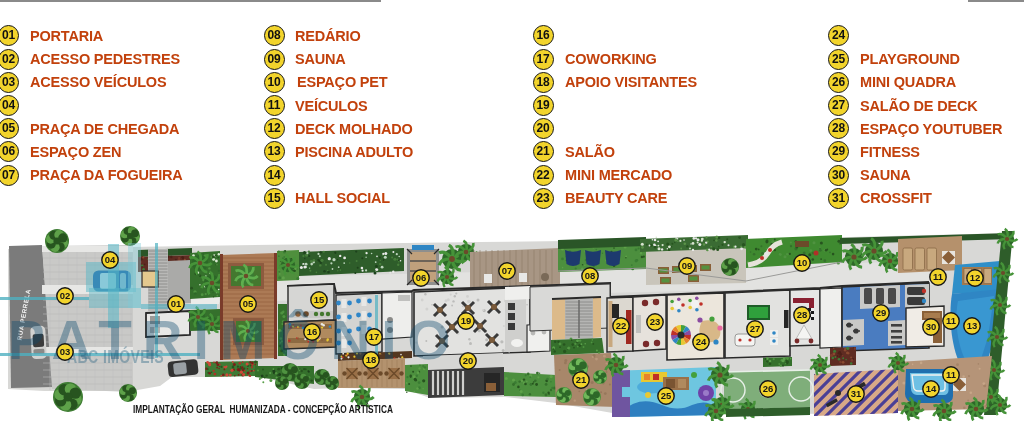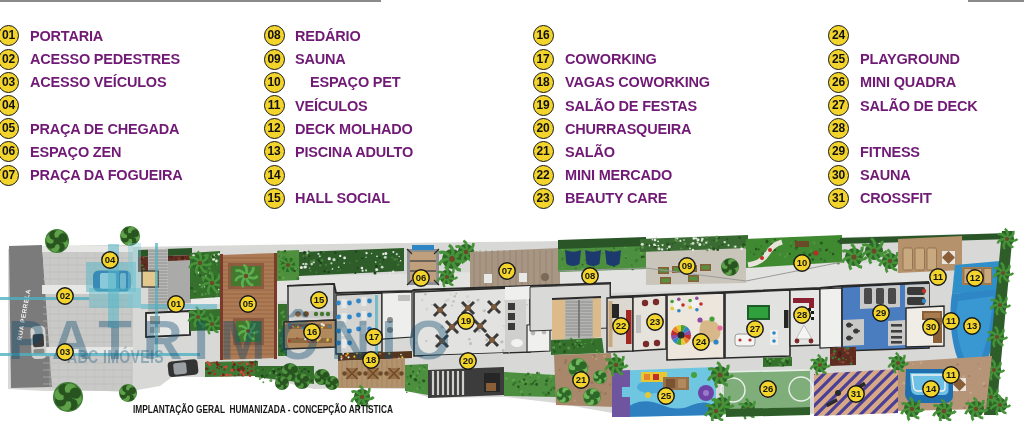--- a/index.html
+++ b/index.html
@@ -1,20 +1,20 @@
 <!DOCTYPE html>
 <html><head><meta charset="utf-8">
 <style>
 html,body{margin:0;padding:0}
 body{width:1024px;height:421px;position:relative;overflow:hidden;background:#fff;
  font-family:"Liberation Sans",sans-serif;}
 .li{position:absolute;height:22px;width:1024px}
 .bdg{position:absolute;top:0;width:19px;height:19px;border:1.9px solid #161616;border-radius:50%;
  background:#f2d42c;color:#111;font-weight:bold;font-size:12px;line-height:19.4px;text-align:center;}
-.lt{position:absolute;top:2.5px;font-weight:bold;font-size:14.5px;letter-spacing:-0.2px;color:#701a75;white-space:pre}
+.lt{position:absolute;top:2.5px;font-weight:bold;font-size:14.5px;letter-spacing:-0.2px;color:#c2410c;white-space:pre}
 </style></head>
 <body>
 
 <div style="position:absolute;left:0;top:0;width:381px;height:1.5px;background:#8a8a8a"></div>
 
 <div style="position:absolute;left:968px;top:0;width:56px;height:1.5px;background:#8a8a8a"></div>
 
 <div class="li" style="left:0;top:25.4px">
     <span class="bdg" style="left:-1.9px">01</span>
     <span class="lt" style="left:30px">PORTARIA</span>
@@ -54,21 +54,21 @@
     <span class="lt" style="left:295px">REDÁRIO</span>
   </div>
 
 <div class="li" style="left:0;top:48.6px">
     <span class="bdg" style="left:263.6px">09</span>
     <span class="lt" style="left:295px">SAUNA</span>
   </div>
 
 <div class="li" style="left:0;top:71.8px">
     <span class="bdg" style="left:263.6px">10</span>
-    <span class="lt" style="left:310px">ESPAÇO PET</span>
+    <span class="lt" style="left:297px">ESPAÇO PET</span>
   </div>
 
 <div class="li" style="left:0;top:95.0px">
     <span class="bdg" style="left:263.6px">11</span>
     <span class="lt" style="left:295px">VEÍCULOS</span>
   </div>
 
 <div class="li" style="left:0;top:118.2px">
     <span class="bdg" style="left:263.6px">12</span>
     <span class="lt" style="left:295px">DECK MOLHADO</span>
@@ -92,31 +92,29 @@
     <span class="bdg" style="left:532.6px">16</span>
   </div>
 
 <div class="li" style="left:0;top:48.6px">
     <span class="bdg" style="left:532.6px">17</span>
     <span class="lt" style="left:565px">COWORKING</span>
   </div>
 
 <div class="li" style="left:0;top:71.8px">
     <span class="bdg" style="left:532.6px">18</span>
-    <span class="lt" style="left:565px">VAGAS COWORKING</span>
+    <span class="lt" style="left:565px">APOIO VISITANTES</span>
   </div>
 
 <div class="li" style="left:0;top:95.0px">
     <span class="bdg" style="left:532.6px">19</span>
-    <span class="lt" style="left:565px">SALÃO DE FESTAS</span>
   </div>
 
 <div class="li" style="left:0;top:118.2px">
     <span class="bdg" style="left:532.6px">20</span>
-    <span class="lt" style="left:565px">CHURRASQUEIRA</span>
   </div>
 
 <div class="li" style="left:0;top:141.4px">
     <span class="bdg" style="left:532.6px">21</span>
     <span class="lt" style="left:565px">SALÃO</span>
   </div>
 
 <div class="li" style="left:0;top:164.6px">
     <span class="bdg" style="left:532.6px">22</span>
     <span class="lt" style="left:565px">MINI MERCADO</span>
@@ -141,20 +139,21 @@
     <span class="lt" style="left:860px">MINI QUADRA</span>
   </div>
 
 <div class="li" style="left:0;top:95.0px">
     <span class="bdg" style="left:828.1px">27</span>
     <span class="lt" style="left:860px">SALÃO DE DECK</span>
   </div>
 
 <div class="li" style="left:0;top:118.2px">
     <span class="bdg" style="left:828.1px">28</span>
+    <span class="lt" style="left:860px">ESPAÇO YOUTUBER</span>
   </div>
 
 <div class="li" style="left:0;top:141.4px">
     <span class="bdg" style="left:828.1px">29</span>
     <span class="lt" style="left:860px">FITNESS</span>
   </div>
 
 <div class="li" style="left:0;top:164.6px">
     <span class="bdg" style="left:828.1px">30</span>
     <span class="lt" style="left:860px">SAUNA</span>

